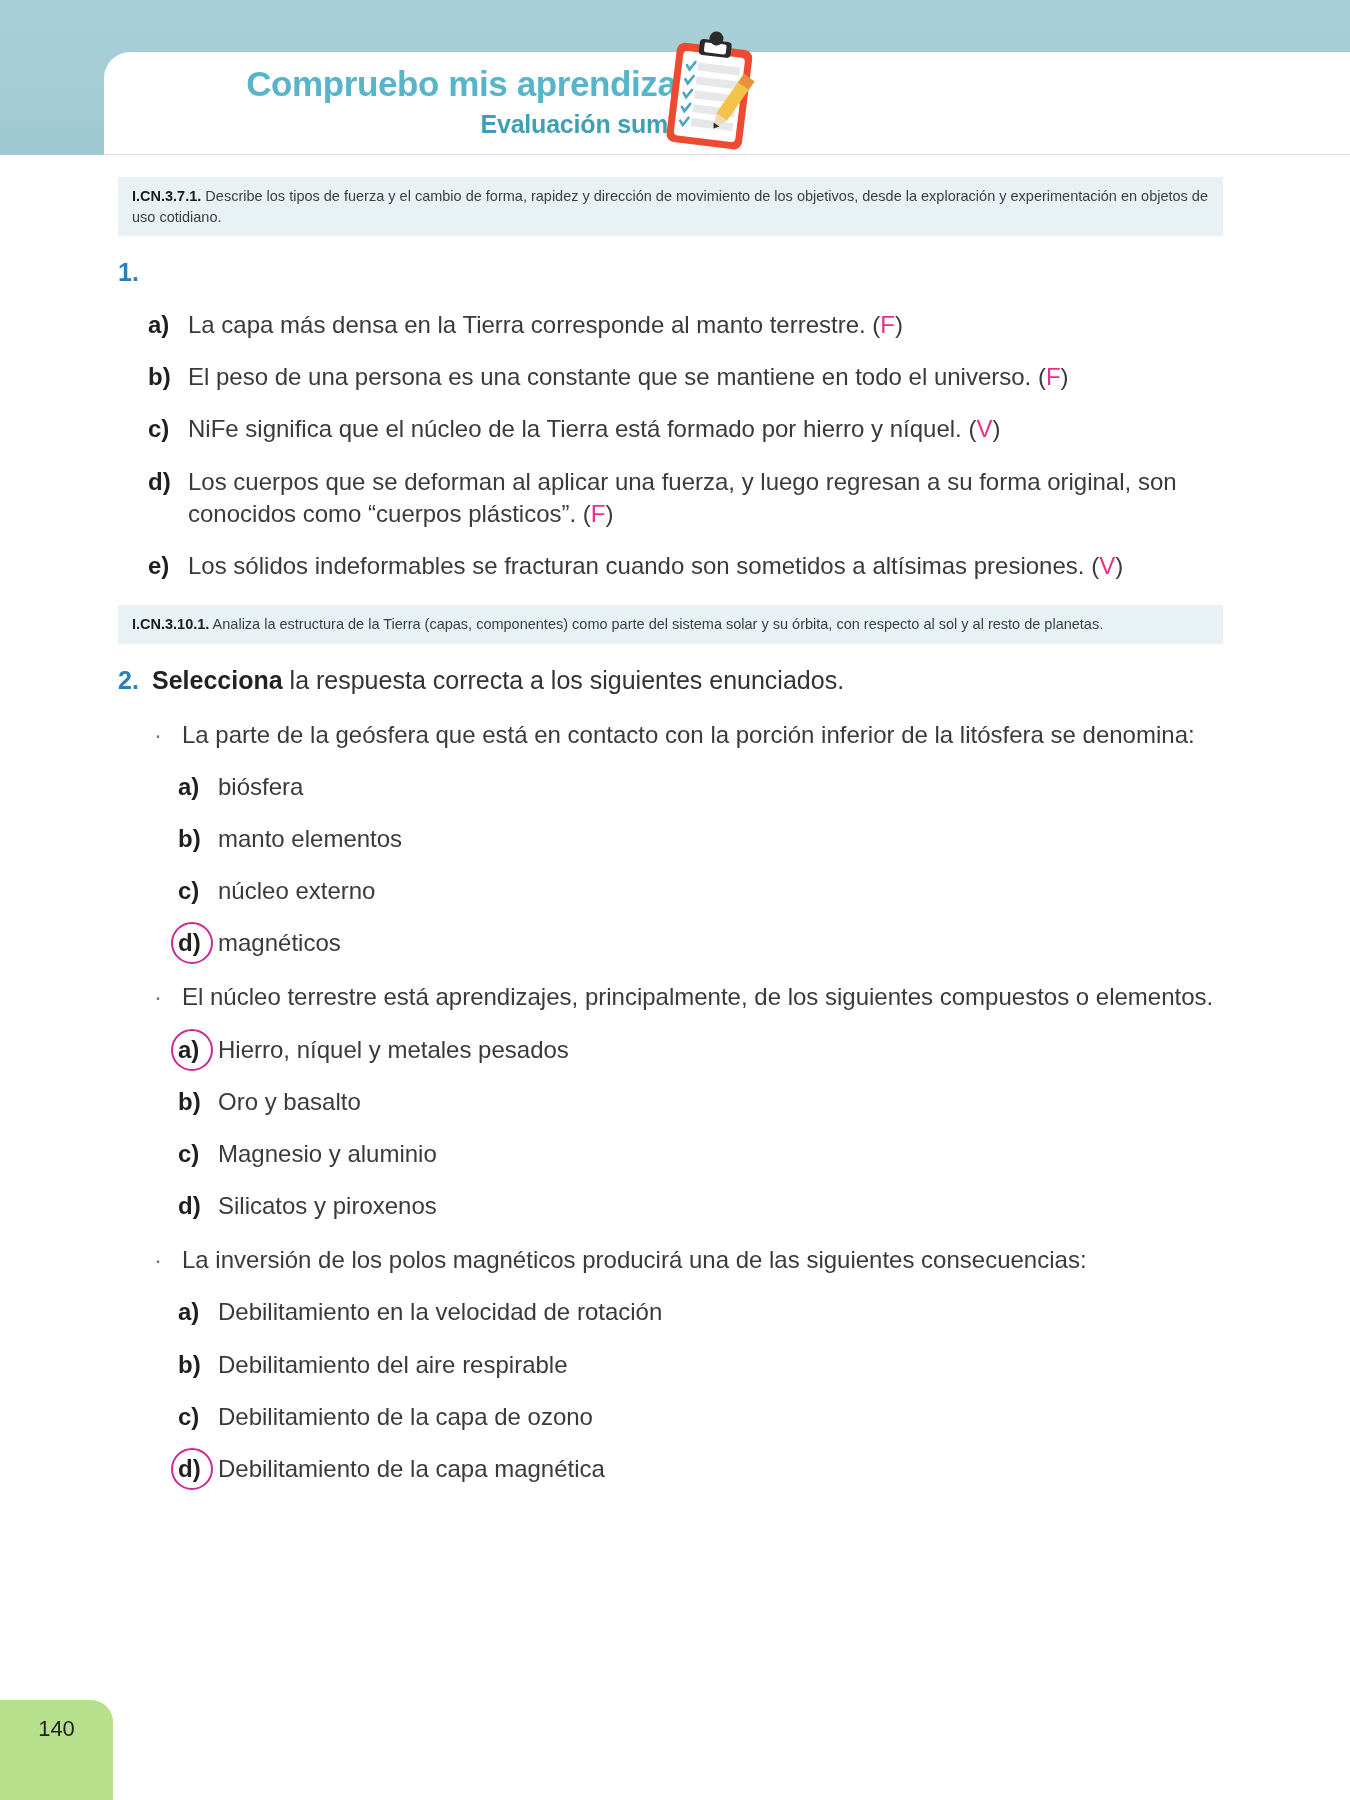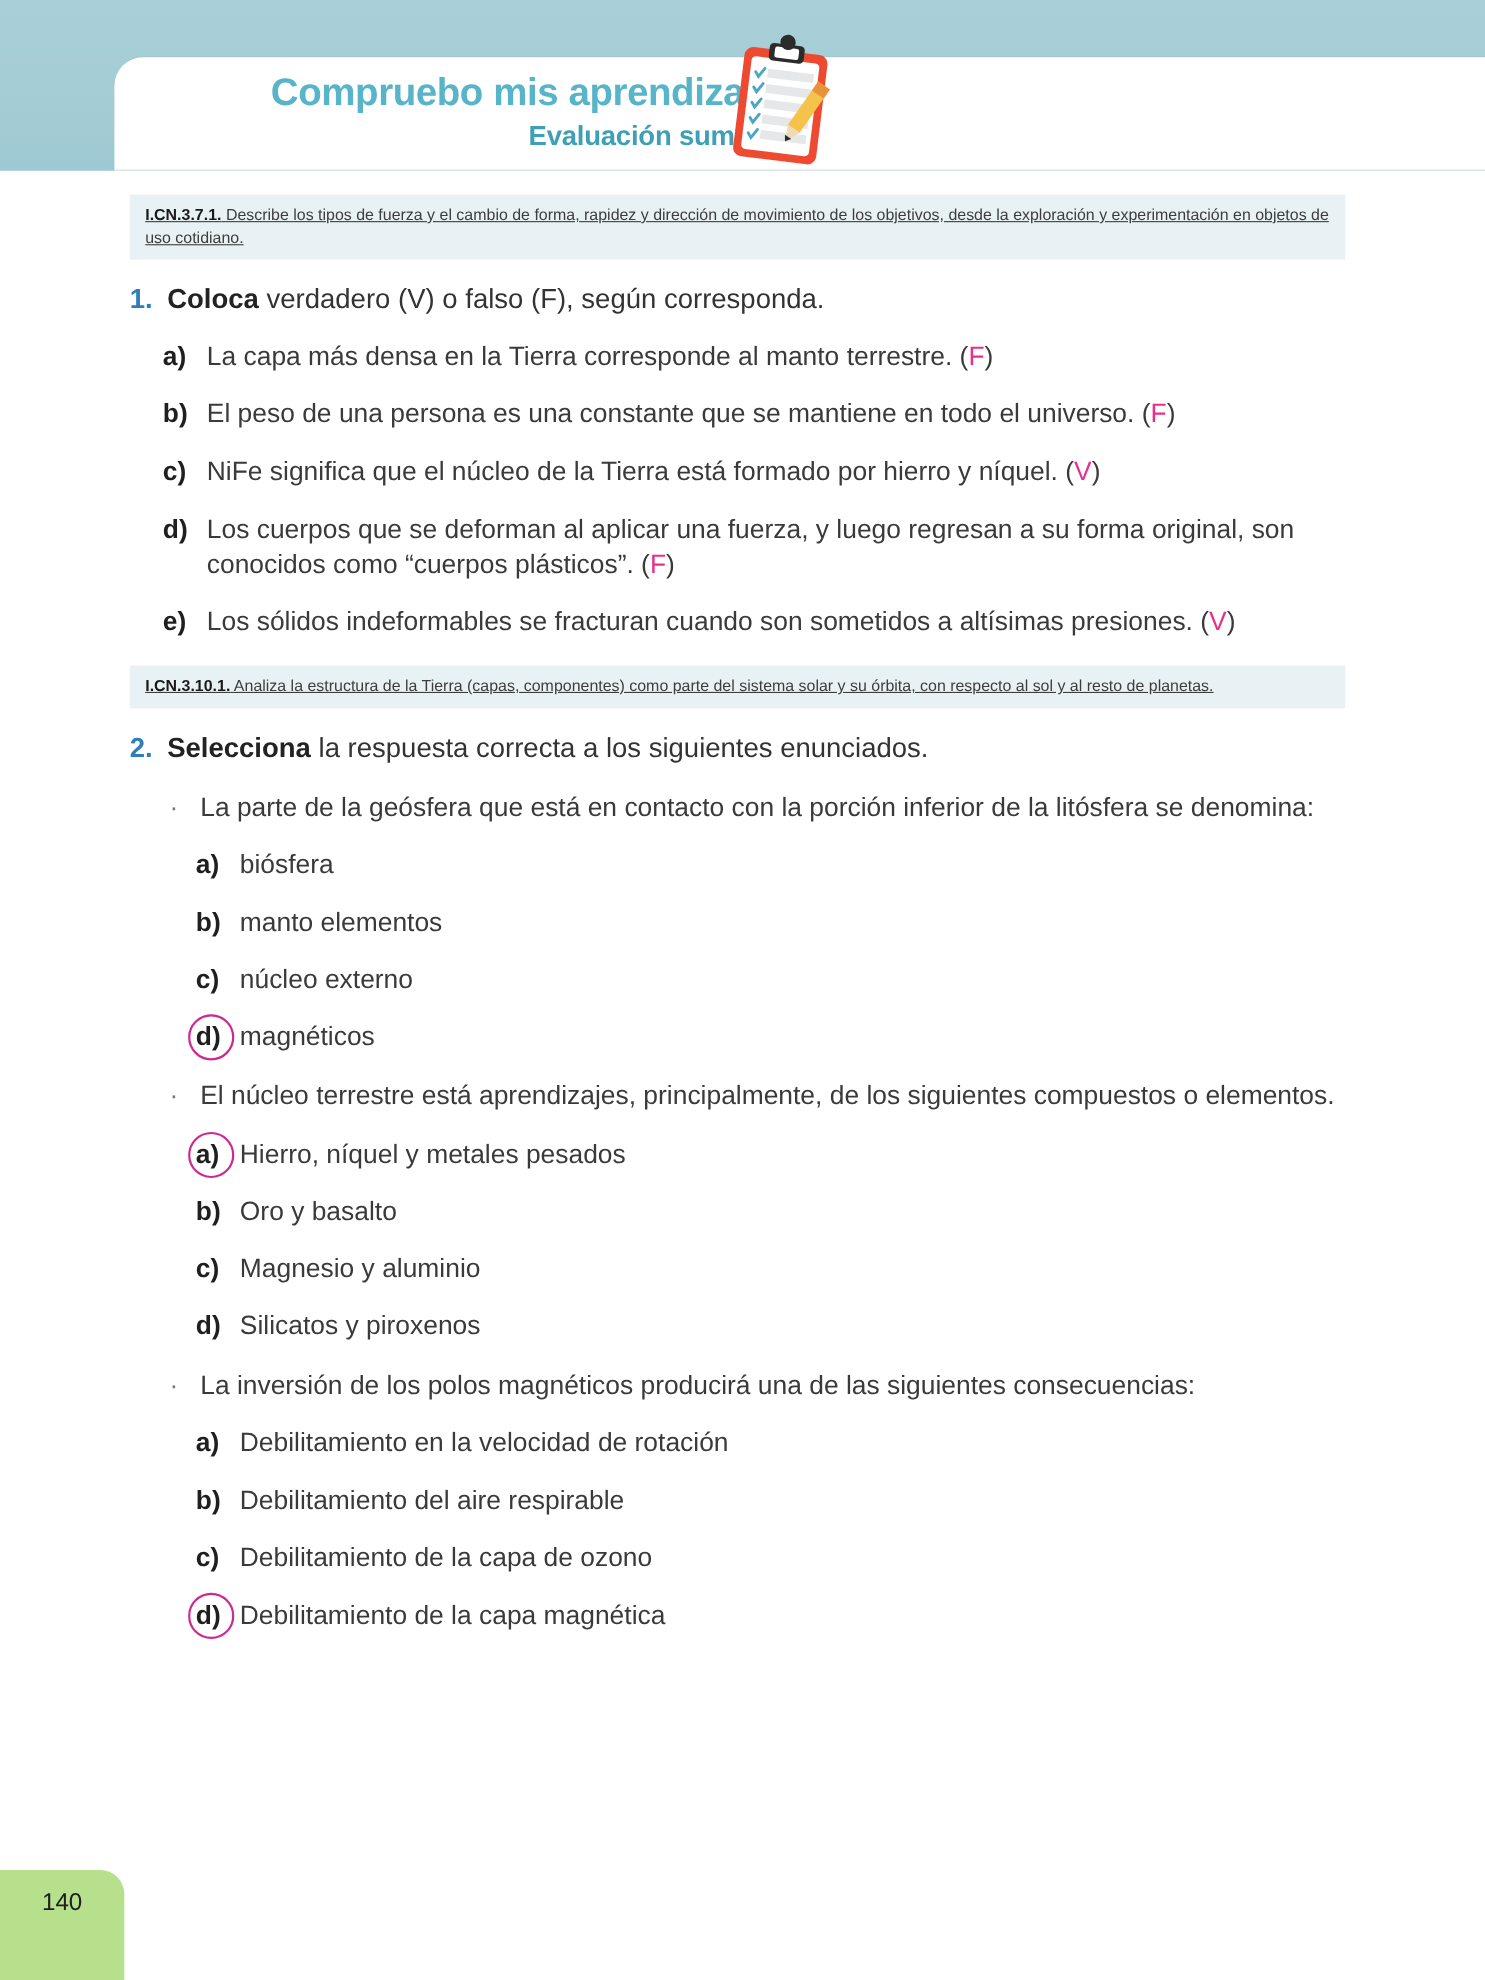--- a/index.html
+++ b/index.html
@@ -81,21 +81,20 @@
   }
   .indicator {
     margin: 22px 0 0 0;
     background: #e8f2f4;
     padding: 9px 14px 9px 14px;
     width: 1105px;
     margin-left: 118px;
     font-size: 14.5px;
     line-height: 1.42;
     color: #3d3d3d;
-    text-decoration: underline;
   }
   .indicator .code {
     font-weight: bold;
     color: #1a1a1a;
   }
 
   .qblock { margin-left: 118px; width: 1130px; }
 
   .q-line {
     display: flex;
@@ -239,23 +238,20 @@
   <div class="content">
 
     <div class="indicator">
       <span class="code">I.CN.3.7.1.</span>
       <span>Describe los tipos de fuerza y el cambio de forma, rapidez y dirección de movimiento de los objetivos, desde la exploración y experimentación en objetos de uso cotidiano.</span>
     </div>
 
     <div class="qblock">
       <div class="q-line">
         <span class="q-num">1.</span>
-        <span>
-          <span class="q-lead">Coloca</span><span class="q-rest"> verdadero (V) o falso (F), según corresponda.</span>
-        </span>
       </div>
 
       <div class="item">
         <span class="item-letter">a)</span>
         <span class="item-text">
           <span>La capa más densa en la Tierra corresponde al manto terrestre. (</span><span class="ans">F</span><span>)</span>
         </span>
       </div>
 
       <div class="item">

